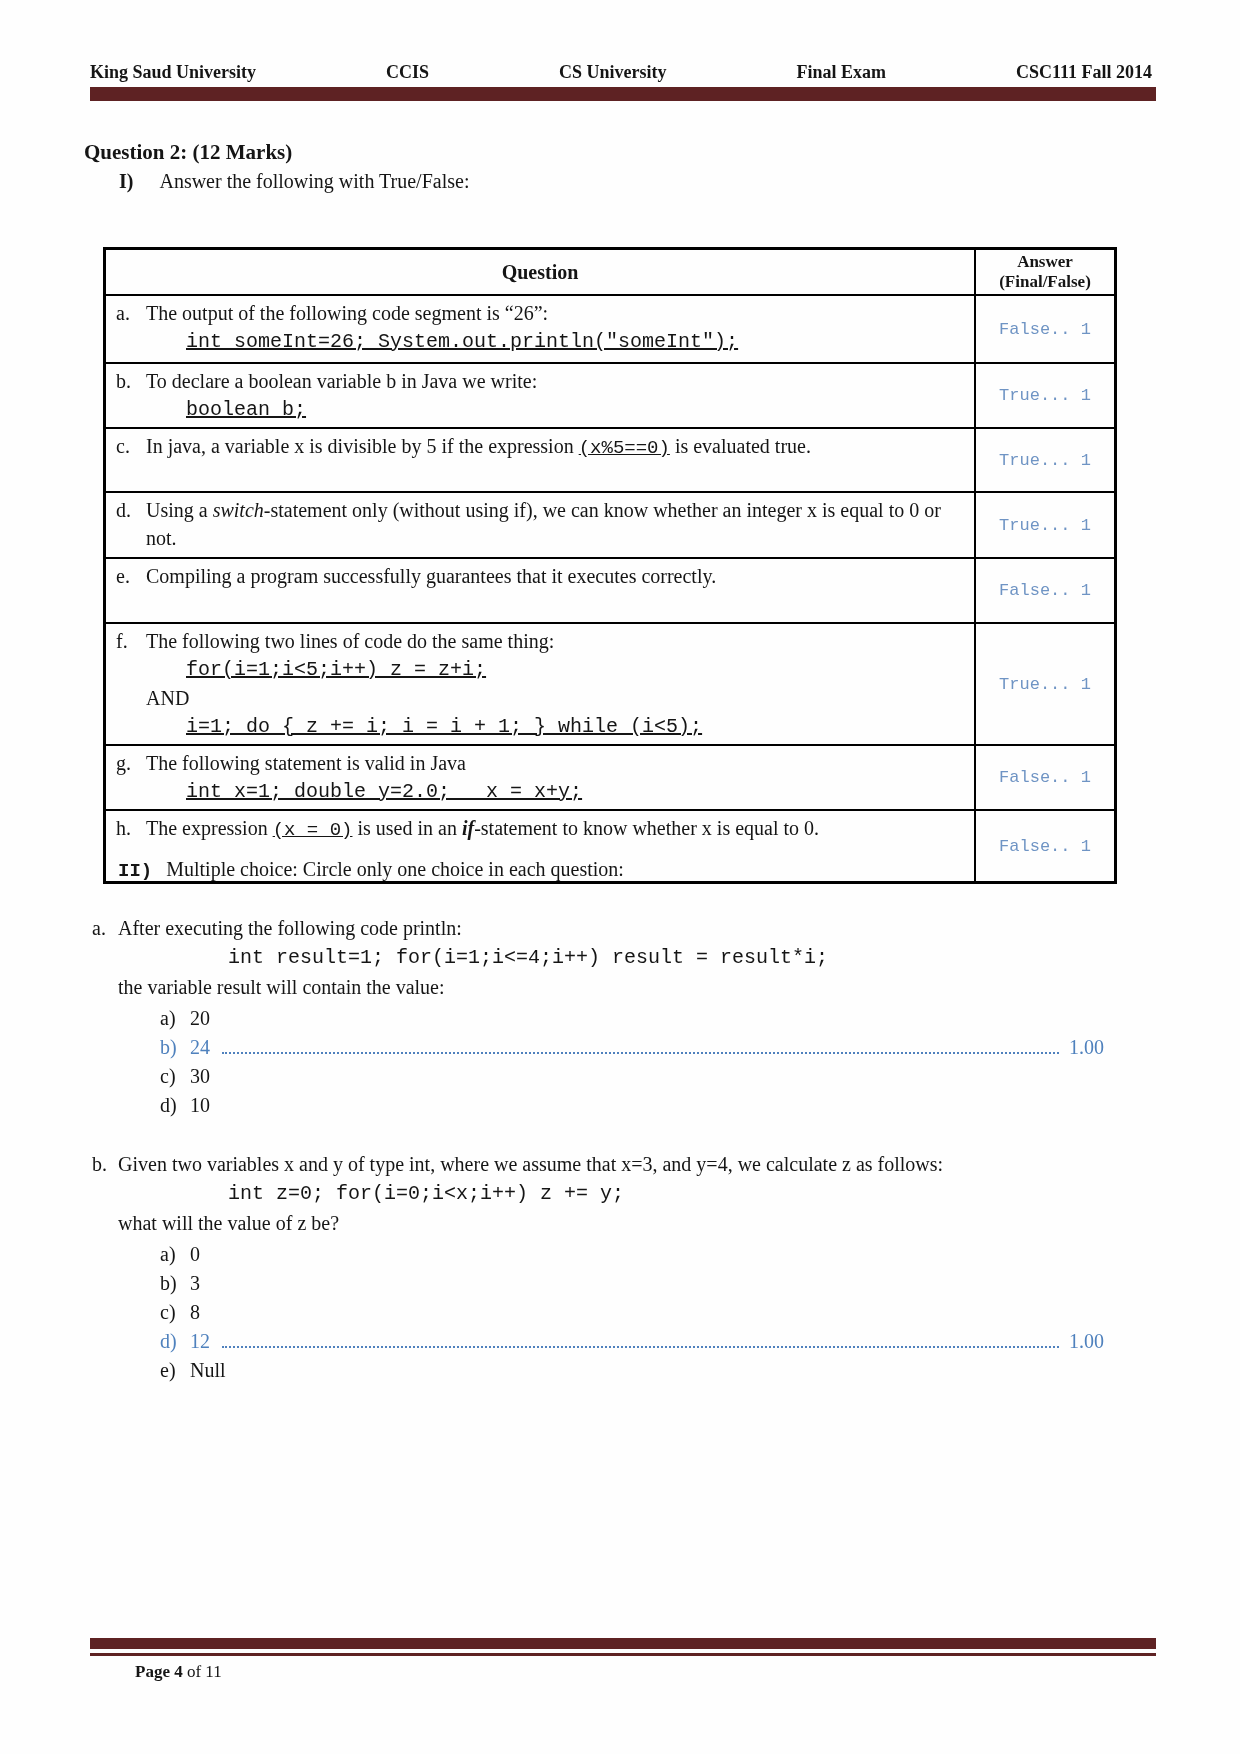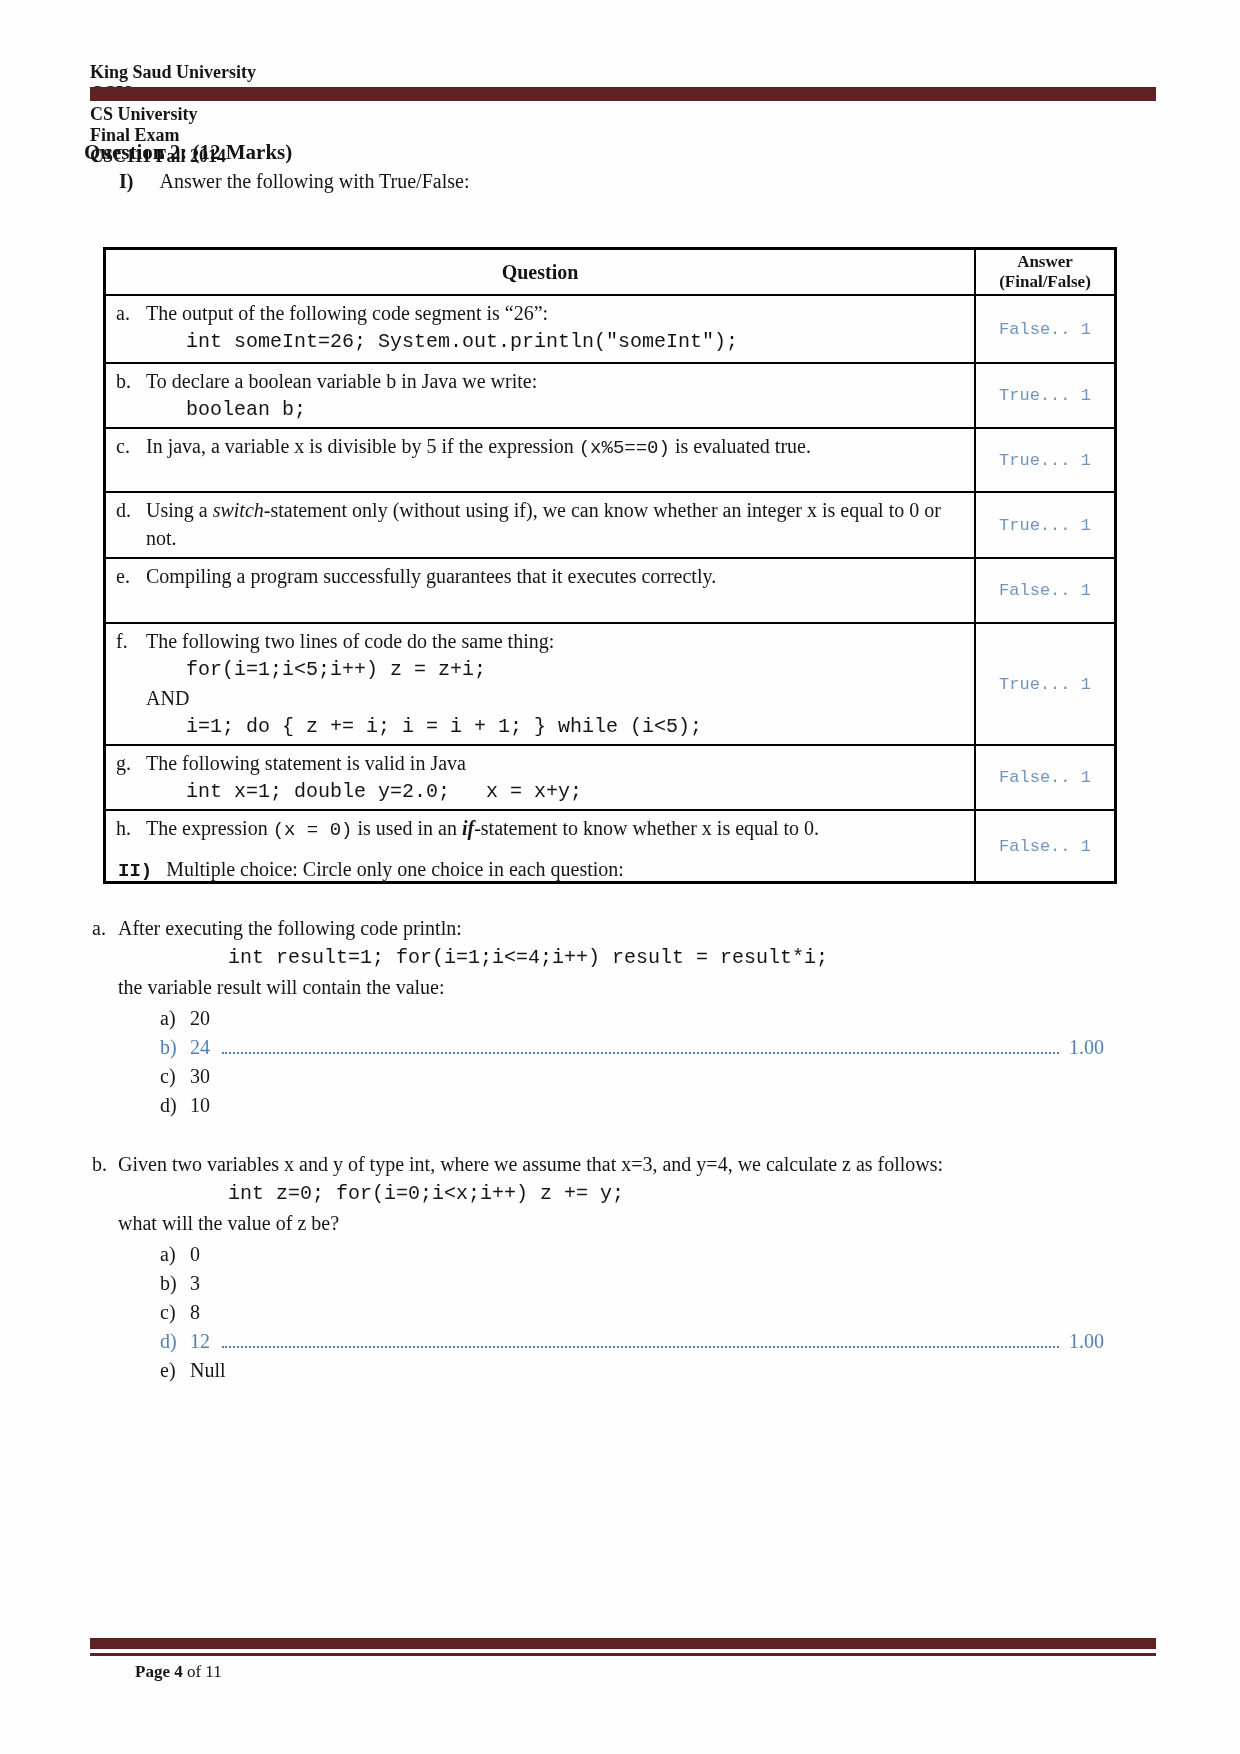--- a/index.html
+++ b/index.html
@@ -2,41 +2,41 @@
 <html style="--maroon: #5e2223; --ansblue: #6f94c4; --optblue: #4f81bd;"><head>
 <meta charset="utf-8">
 <style>
   html,body{margin:0;padding:0;background:#e8e8e8;}
   .page{position:relative;width:1240px;height:1754px;background:#fefefe;
         font-family:"Liberation Serif",serif;color:#151515;overflow:hidden;margin:0 auto;}
   :root{--maroon:#5e2223;--ansblue:#6f94c4;--optblue:#4f81bd;}
 
   
   .hdr{position:absolute;top:62px;left:90px;width:1062px;display:flex;
-       justify-content:space-between;font-weight:bold;font-size:18px;flex-direction:column;}
+       justify-content:space-between;font-weight:bold;font-size:18px;}
   .hdr-bar{position:absolute;top:87px;left:90px;width:1066px;height:14px;background:var(--maroon);}
 
   
   .q2-title{position:absolute;top:140px;left:84px;font-size:21px;font-weight:bold;}
   .part1-heading{position:absolute;top:170px;left:119px;font-size:20px;}
   .part1-num{font-weight:bold;margin-right:26px;}
 
   
   .tf-table{position:absolute;top:247px;left:103px;width:1014px;border-collapse:collapse;
             border:3px solid #000;table-layout:fixed;}
   .tf-table td,.tf-table th{border:2px solid #000;padding:2px 6px;vertical-align:top;}
   th.thq{font-size:20px;text-align:center;height:40px;vertical-align:middle;}
   th.tha{width:126px;font-size:17px;line-height:20px;text-align:center;vertical-align:middle;}
   td.qcell{padding:3px 8px 3px 10px;}
   .qwrap{display:flex;}
   .qletter{flex:0 0 30px;font-size:20px;line-height:28px;}
   .qbody{flex:1;font-size:20px;line-height:28px;}
   .cline{margin-left:40px;font-family:"Liberation Mono",monospace;font-size:20px;
-         line-height:29px;white-space:pre;}
-  .seg-mono{font-family:"Liberation Mono",monospace;font-size:0.95em;white-space:pre;}
+         line-height:29px;white-space:pre;text-decoration:underline;}
+  .seg-mono{font-family:"Liberation Mono",monospace;font-size:0.95em;white-space:pre;text-decoration:underline;}
   .seg-italic{font-style:italic;}
   .seg-bolditalic{font-style:italic;font-weight:bold;}
   td.acell{text-align:center;vertical-align:middle;font-family:"Liberation Mono",monospace;
            font-size:17px;color:var(--ansblue);white-space:pre;margin-left:32px;}
   #tf-rows tr:nth-child(1) td{height:60px;} #tf-rows tr:nth-child(2) td{height:57px;}
   #tf-rows tr:nth-child(3) td{height:56px;} #tf-rows tr:nth-child(4) td{height:58px;}
   #tf-rows tr:nth-child(5) td{height:57px;} #tf-rows tr:nth-child(6) td{height:114px;}
   #tf-rows tr:nth-child(7) td{height:57px;} #tf-rows tr:nth-child(8) td{height:64px;}
 
   

